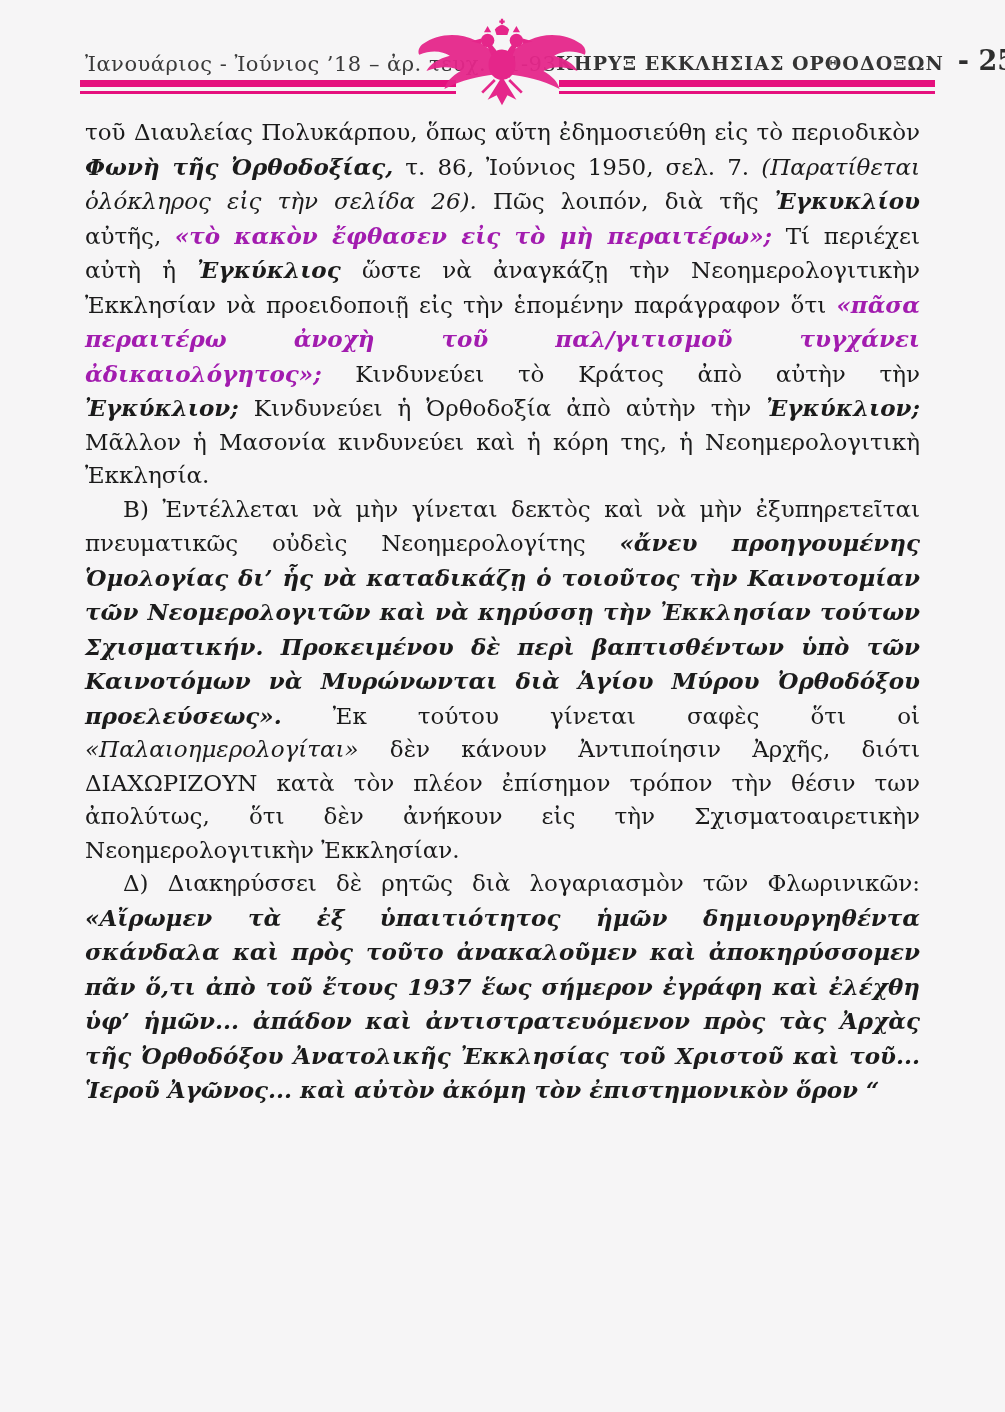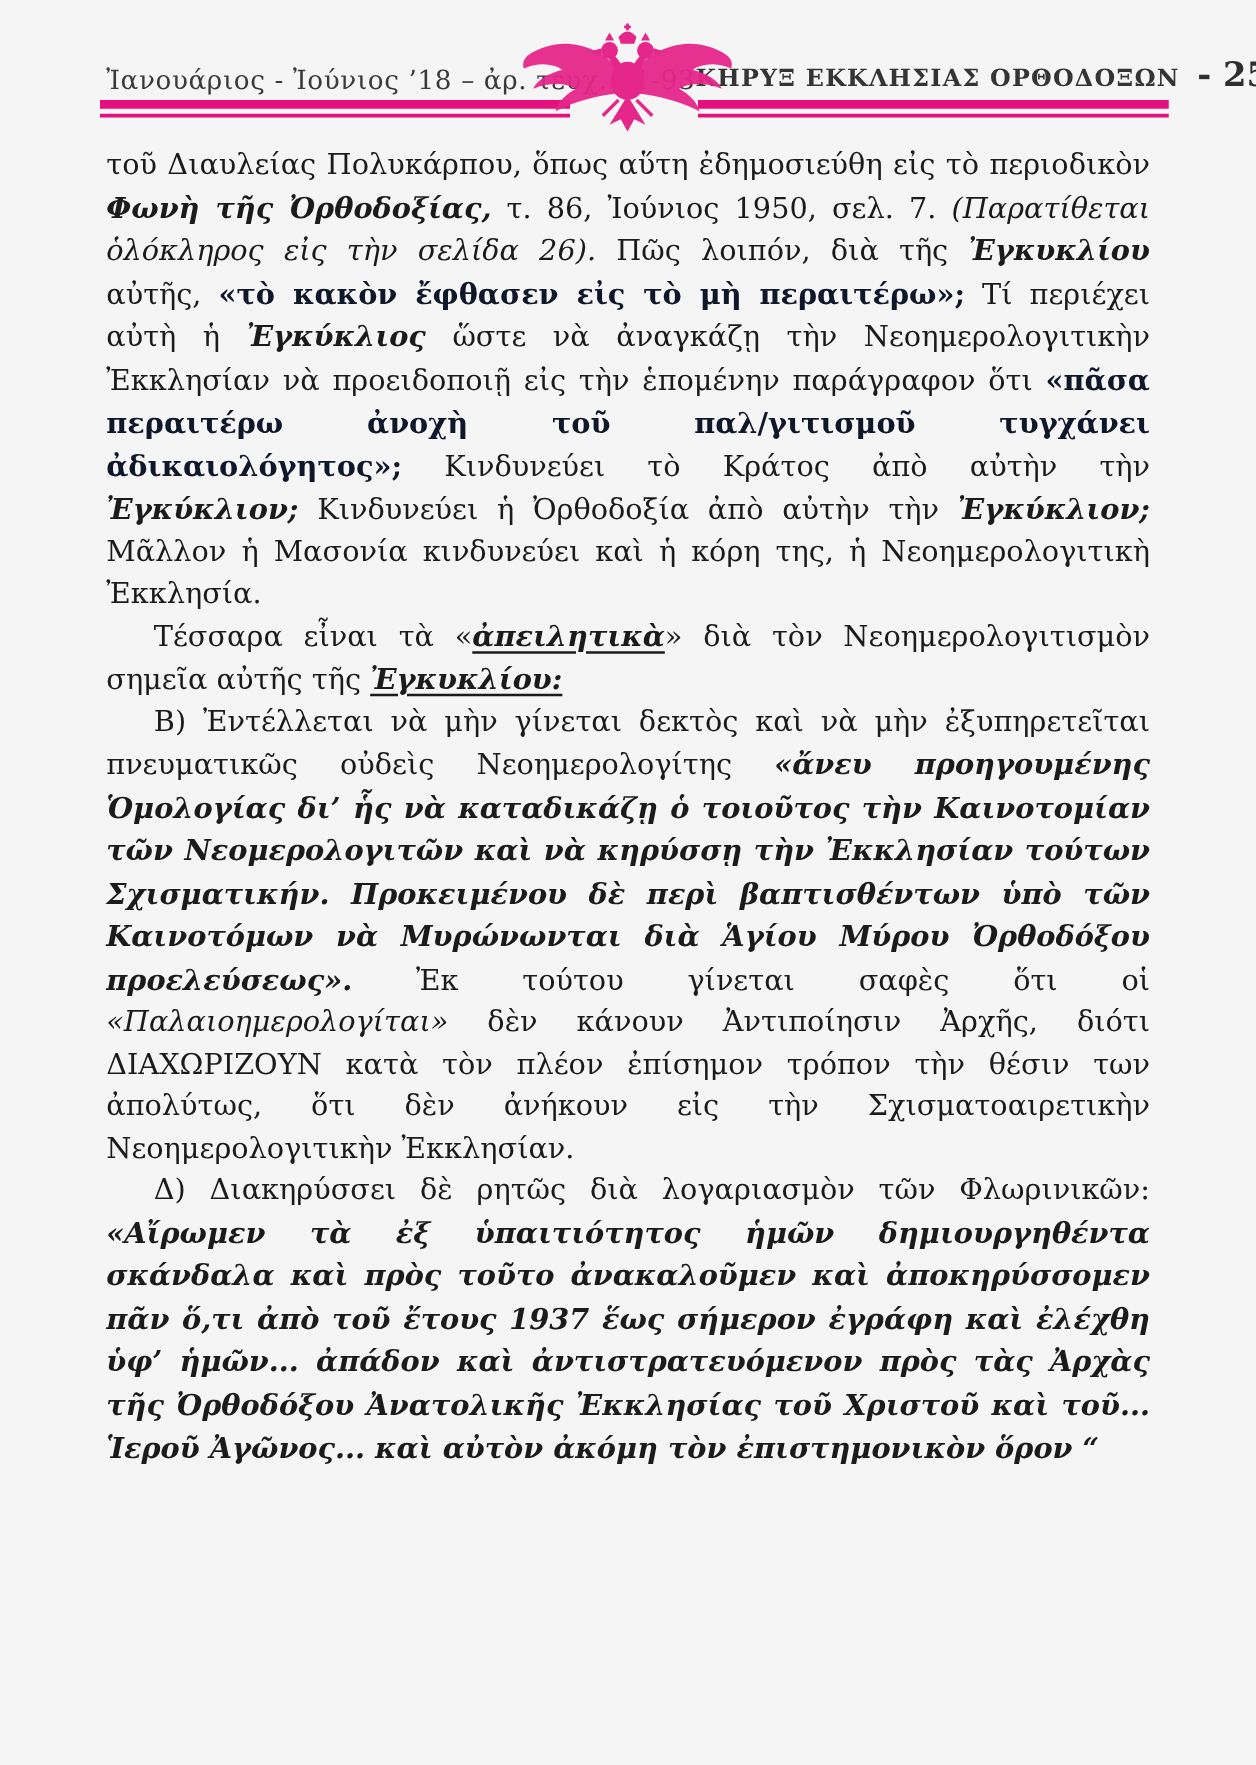--- a/index.html
+++ b/index.html
@@ -47,21 +47,21 @@
     font-size:23px;line-height:33.5px;
     text-align:justify;
   }
   .content p{margin:0;}
   .content p.ind{text-indent:38px;}
   .run.n{font-weight:normal;}
   .run.b{font-weight:normal;}
   .run.i{font-style:italic;}
   .run.bi{font-weight:bold;font-style:italic;}
   .run.biu{font-weight:bold;font-style:italic;text-decoration:underline;text-decoration-thickness:2px;text-underline-offset:4px;}
-  .run.r{font-weight:bold;color:#0f172a;}
+  .run.r{font-weight:bold;font-style:italic;color:#a21caf;}
 </style>
 </head>
 <body>
 
 <div class="page">
 
   <div class="masthead">
     <div class="mast-row">
       <div class="issue-info">Ἰανουάριος - Ἰούνιος ’18 – ἀρ. τευχ. 91-93</div>
       <div class="mast-right">
@@ -99,19 +99,18 @@
 
       <ellipse cx="100" cy="53" rx="15" ry="17"></ellipse>
 
       <path d="M100 66 L84 92 L94 87 L100 98 L106 87 L116 92 Z"></path>
       <path d="M92 70 L78 84 M108 70 L122 84" stroke="#e5268a" stroke-width="3" fill="none"></path>
     </svg>
   </div>
 
   <div class="content">
     <p><span class="run n">τοῦ Διαυλείας Πολυκάρπου, ὅπως αὕτη ἐδημοσιεύθη εἰς τὸ περιοδικὸν </span><span class="run bi">Φωνὴ τῆς Ὀρθοδοξίας,</span><span class="run n"> τ. 86, Ἰούνιος 1950, σελ. 7. </span><span class="run i">(Παρατίθεται ὁλόκληρος εἰς τὴν σελίδα 26).</span><span class="run n"> Πῶς λοιπόν, διὰ τῆς </span><span class="run bi">Ἐγκυκλίου</span><span class="run n"> αὐτῆς, </span><span class="run r">«τὸ κακὸν ἔφθασεν εἰς τὸ μὴ περαιτέρω»;</span><span class="run n"> Τί περιέχει αὐτὴ ἡ </span><span class="run bi">Ἐγκύκλιος</span><span class="run n"> ὥστε νὰ ἀναγκάζῃ τὴν Νεοημερολογιτικὴν Ἐκκλησίαν νὰ προειδοποιῇ εἰς τὴν ἑπομένην παράγραφον ὅτι </span><span class="run r">«πᾶσα περαιτέρω ἀνοχὴ τοῦ παλ/γιτισμοῦ τυγχάνει ἀδικαιολόγητος»;</span><span class="run n"> Κινδυνεύει τὸ Κράτος ἀπὸ αὐτὴν τὴν </span><span class="run bi">Ἐγκύκλιον;</span><span class="run n"> Κινδυνεύει ἡ Ὀρθοδοξία ἀπὸ αὐτὴν τὴν </span><span class="run bi">Ἐγκύκλιον;</span><span class="run n"> Μᾶλλον </span><span class="run b">ἡ Μασονία κινδυνεύει καὶ ἡ κόρη της, ἡ Νεοημερολογιτικὴ Ἐκκλησία.</span></p>
-    <p class="ind"><span class="run b">Τέσσαρα εἶναι τὰ «</span><span class="run biu">ἀπειλητικὰ</span><span class="run b">» διὰ τὸν Νεοημερολογιτισμὸν σημεῖα αὐτῆς τῆς </span><span class="run biu">Ἐγκυκλίου:</span></p>
     <p class="ind"><span class="run b">Β) </span><span class="run n">Ἐντέλλεται νὰ μὴν γίνεται δεκτὸς καὶ νὰ μὴν ἐξυπηρετεῖται πνευματικῶς οὐδεὶς Νεοημερολογίτης </span><span class="run bi">«ἄνευ προηγουμένης Ὁμολογίας δι’ ἧς νὰ καταδικάζῃ ὁ τοιοῦτος τὴν Καινοτομίαν τῶν Νεομερολογιτῶν καὶ νὰ κηρύσσῃ τὴν Ἐκκλησίαν τούτων Σχισματικήν. Προκειμένου δὲ περὶ βαπτισθέντων ὑπὸ τῶν Καινοτόμων νὰ Μυρώνωνται διὰ Ἁγίου Μύρου Ὀρθοδόξου προελεύσεως».</span><span class="run n"> Ἐκ τούτου γίνεται σαφὲς ὅτι οἱ </span><span class="run i">«Παλαιοημερολογίται»</span><span class="run n"> </span><span class="run b">δὲν κάνουν Ἀντιποίησιν Ἀρχῆς,</span><span class="run n"> διότι </span><span class="run b">ΔΙΑΧΩΡΙΖΟΥΝ</span><span class="run n"> κατὰ τὸν πλέον ἐπίσημον τρόπον τὴν θέσιν των ἀπολύτως, ὅτι δὲν ἀνήκουν εἰς τὴν Σχισματοαιρετικὴν Νεοημερολογιτικὴν Ἐκκλησίαν.</span></p>
     <p class="ind"><span class="run b">Δ) </span><span class="run n">Διακηρύσσει δὲ ρητῶς διὰ λογαριασμὸν τῶν Φλωρινικῶν: </span><span class="run bi">«Αἴρωμεν τὰ ἐξ ὑπαιτιότητος ἡμῶν δημιουργηθέντα σκάνδαλα καὶ πρὸς τοῦτο ἀνακαλοῦμεν καὶ ἀποκηρύσσομεν πᾶν ὅ,τι ἀπὸ τοῦ ἔτους 1937 ἕως σήμερον ἐγράφη καὶ ἐλέχθη ὑφ’ ἡμῶν... ἀπάδον καὶ ἀντιστρατευόμενον πρὸς τὰς Ἀρχὰς τῆς Ὀρθοδόξου Ἀνατολικῆς Ἐκκλησίας τοῦ Χριστοῦ καὶ τοῦ... Ἱεροῦ Ἀγῶνος... καὶ αὐτὸν ἀκόμη τὸν ἐπιστημονικὸν ὅρον “</span></p>
 
   </div>
 
 </div>
 
 </body></html>

